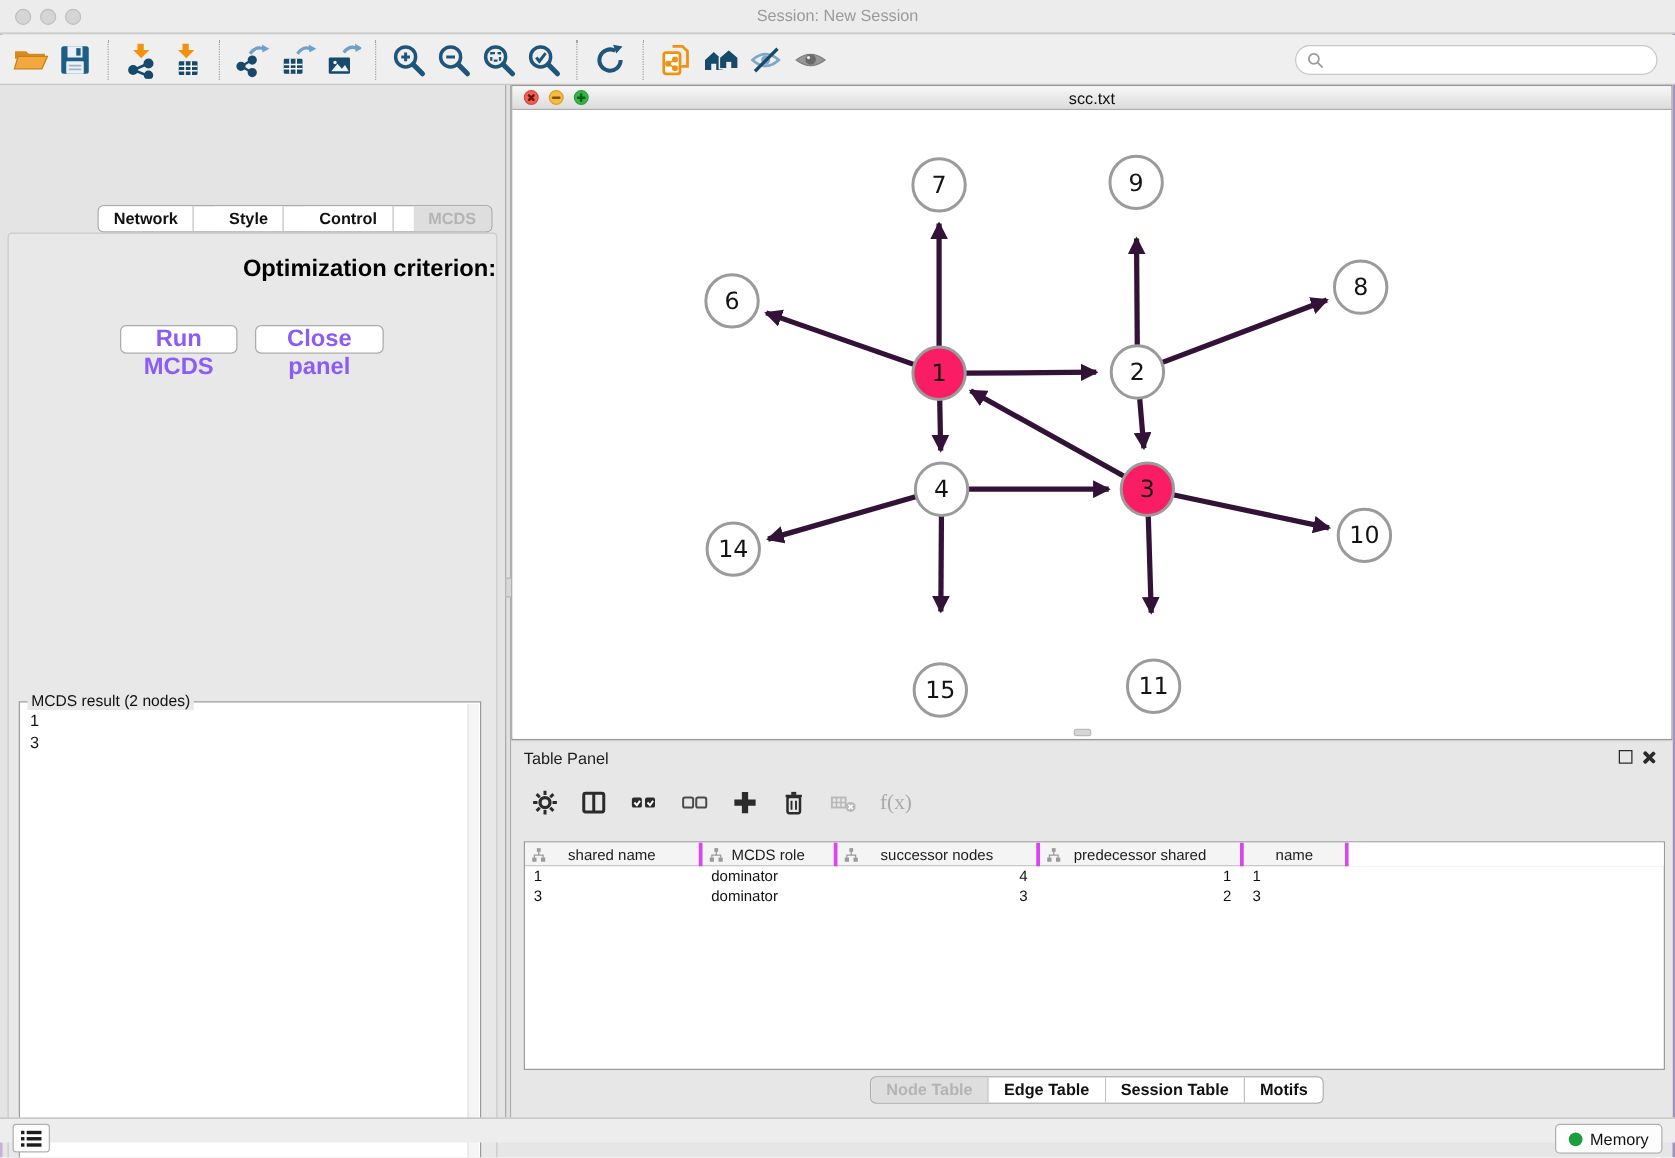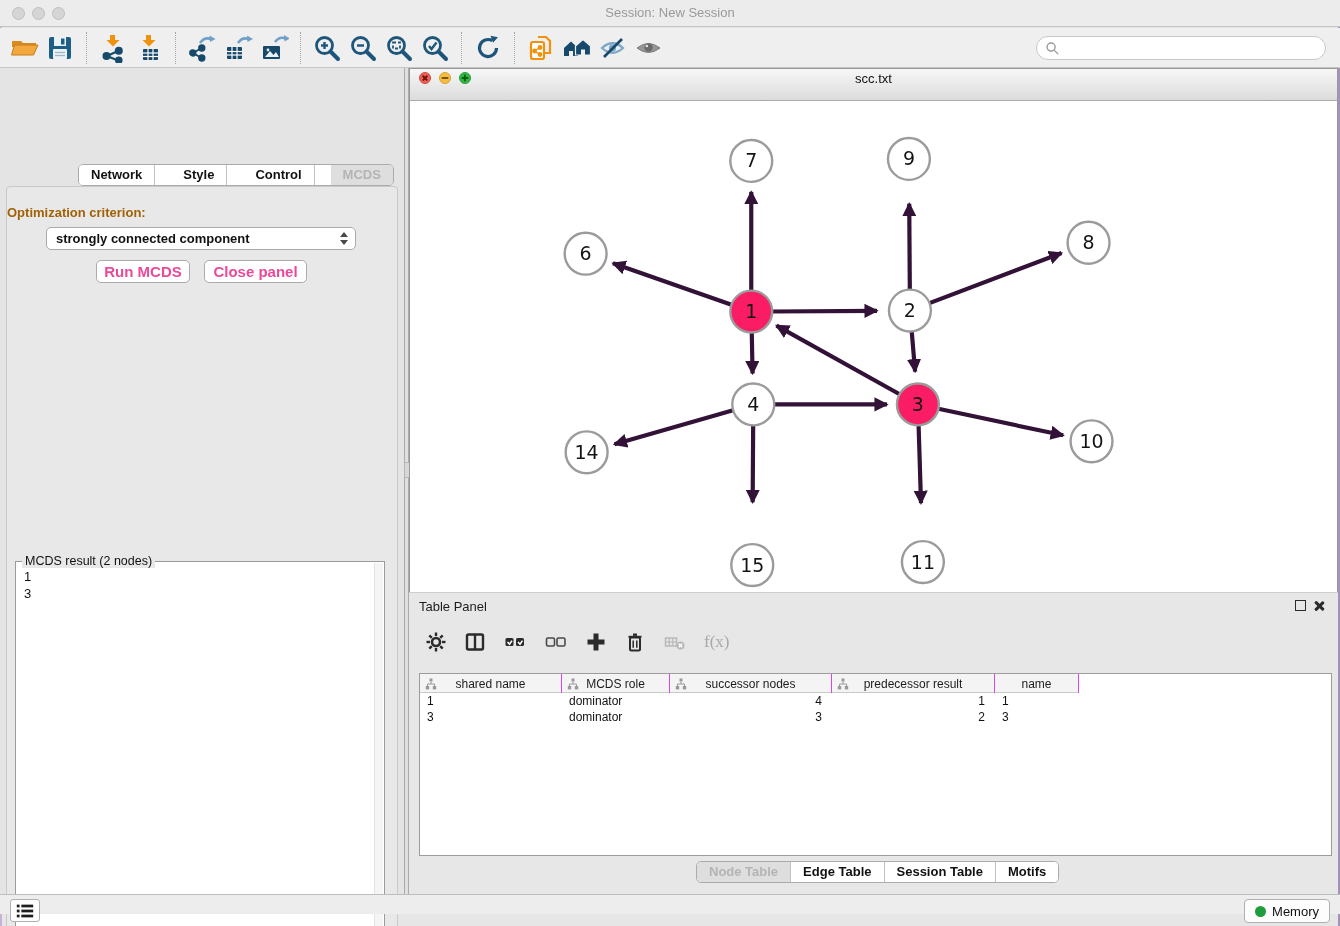--- a/index.html
+++ b/index.html
@@ -25,54 +25,54 @@
   .float-ic{ position:absolute; width:11px; height:11px; border:1.5px solid #2b2b2b; top:7px; }
   .close-ic{ position:absolute; width:12px; height:12px; top:7px; }
   .close-ic::before,.close-ic::after{ content:""; position:absolute; left:5px; top:0; width:2.6px; height:12px; background:#2b2b2b; border-radius:1px; }
   .close-ic::before{ transform:rotate(45deg);} .close-ic::after{ transform:rotate(-45deg);}
   .seg{ display:flex; position:absolute; border:1px solid #ABABAB; border-radius:5px; overflow:hidden; background:#fff; height:22px; }
   .seg .seg-item{ font-size:13px; font-weight:700; color:#111; background:#fff; border:none; border-right:1px solid #C2C2C2; padding:0 12px; line-height:20px; cursor:default; }
   .seg .seg-item:last-child{ border-right:none; }
   .seg .seg-item.active{ background:#DEDEDE; color:#B4B4B4; }
   .cp-tabs{ left:78px; top:96px;gap:16px; }
   .cp-inner{ position:absolute; left:6px; top:118px; width:392px; height:760px; background:#E8E8E8; border:1px solid #C9C9C9; border-radius:4px; }
-  .opt-label{ position:absolute; left:0; right:0; top:18px; text-align:left; font-size:13px; font-weight:700; color:#a16207; }
+  .opt-label{ position:absolute; left:0; right:0; top:18px; text-align:right; font-size:19px; font-weight:700; color:#000000; }
   .dropdown{ position:absolute; left:39px; top:40px; width:310px; height:23px; background:#fff; border:1px solid #ABABAB; border-radius:5px; display:flex; align-items:center; padding-left:9px; }
   .dropdown .dval{ font-size:13px; font-weight:700; color:#111; flex:1; }
   .stepper{ width:18px; height:100%; position:relative; }
   .stepper::before{ content:""; position:absolute; right:7px; top:4px; border-left:4px solid transparent; border-right:4px solid transparent; border-bottom:5px solid #4a4a4a; }
   .stepper::after{ content:""; position:absolute; right:7px; bottom:4px; border-left:4px solid transparent; border-right:4px solid transparent; border-top:5px solid #4a4a4a; }
-  .btn{ position:absolute; top:73px; height:23px; background:#fff; border:1px solid #ABABAB; border-radius:5px; font-size:15px; font-weight:700; color:#ec4899; cursor:default; }
+  .btn{ position:absolute; top:73px; height:23px; background:#fff; border:1px solid #ABABAB; border-radius:5px; font-size:19px; font-weight:700; color:#8b5cf6; cursor:default; }
   .groupbox{ position:absolute; left:8px; top:374px; width:370px; height:380px; border:1px solid #9A9A9A; background:#fff; }
   .groupbox .legend{ position:absolute; top:-8px; left:6px; background:#E8E8E8; padding:0 3px; font-size:12.5px; color:#111; }
   .groupbox .lines{ padding:6px 8px; font-size:13px; color:#111; line-height:17px; }
   .groupbox .vtrack{ position:absolute; right:1px; top:1px; bottom:1px; width:9px; background:#F5F5F5; border-left:1px solid #E2E2E2; }
   
   .splitter{ position:absolute; left:404px; top:68px; width:5px; height:826px; background:#E0E0E0; border-left:1px solid #ABABAB; border-right:1px solid #ABABAB; }
   .splitter .grip{ position:absolute; left:-1px; top:394px; width:7px; height:16px; background:#D7D7D7; border:1px solid #B5B5B5; }
   
   .netwin{ position:absolute; left:409px; top:68px; width:929px; height:524px; border:1px solid #989898; background:#fff; }
-  .net-titlebar{ position:relative; height:32px; background:linear-gradient(#F7F7F7,#DCDCDC); border-bottom:1px solid #ABABAB; }
+  .net-titlebar{ position:relative; height:19px; background:linear-gradient(#F7F7F7,#DCDCDC); border-bottom:1px solid #ABABAB; }
   .tl{ position:absolute; top:3px; width:12px; height:12px; border-radius:50%; }
   .tl.red{ background:#EE6156; border:1px solid #D6493F; } .tl.yellow{ background:#F5BD3E; border:1px solid #DBA031; } .tl.green{ background:#35B548; border:1px solid #27A137; }
   .tl i{ position:absolute; left:50%; top:50%; width:7px; height:1.8px; border-radius:1px; }
   .tl.red i{ background:#70140E; } .tl.yellow i{ background:#7A5406; } .tl.green i{ background:#0E5E14; }
   .tl i.h{ transform:translate(-50%,-50%);} .tl i.v{ transform:translate(-50%,-50%) rotate(90deg);}
   .tl i.d1{ transform:translate(-50%,-50%) rotate(45deg);} .tl i.d2{ transform:translate(-50%,-50%) rotate(-45deg);}
   .net-title{ position:absolute; left:0; right:0; top:2px; text-align:center; font-size:13px; color:#111; }
   .canvas{ position:relative; width:927px; height:503px; background:#fff; }
   .hscroll{ position:absolute; left:449px; bottom:2px; width:14px; height:6px; background:#D6D6D6; border:1px solid #BBB; border-radius:2px; }
   
   .table-panel{ position:absolute; left:409px; top:592px; width:929px; height:302px; background:#E7E7E7; border-top:1px solid #CFCFCF; }
   .tp-toolbar{ position:absolute; left:16px; top:34px; height:30px; display:flex; align-items:center; gap:17px; }
   .tp-ic{ border:none; background:transparent; display:flex; align-items:center; justify-content:center; cursor:default; }
   .fx{ font-family:"Liberation Serif",serif; font-size:17px; color:#A9A9A9; }
   .dtable{ position:absolute; left:10px; top:80px; width:913px; height:183px; background:#fff; border:1px solid #9C9C9C; overflow:hidden; }
   .thead{ display:flex; height:19px; border-bottom:1px solid #C9C9C9; background:#F4F4F4; }
-  .th{ position:relative; height:19px; border-right:1px solid #d946ef; display:flex; align-items:center; justify-content:center; font-size:12px; color:#1c1c1c; }
+  .th{ position:relative; height:19px; border-right:3px solid #d946ef; display:flex; align-items:center; justify-content:center; font-size:12px; color:#1c1c1c; }
   .th .treeic{ position:absolute; left:5px; top:4px; }
   .trow{ display:flex; height:16px; font-size:12px; color:#111; }
   .td{ overflow:hidden; white-space:nowrap; line-height:16px; }
   .td.left{ padding-left:7px; text-align:left; } .td.right{ padding-right:10px; text-align:right; }
   .tp-tabs{ left:287px; top:268px; }
   
   .statusbar{ position:absolute; left:0; top:894px; width:1340px; height:20px; background:#EDEDED; border-top:1px solid #BDBDBD; }
   .listbtn{ position:absolute; left:10px; top:4px; width:30px; height:23px; background:#FDFDFD; border:1px solid #B0B0B0; border-radius:3px; display:flex; align-items:center; justify-content:center; }
   .membtn{ position:absolute; right:10px; top:4px; height:24px; background:#FDFDFD; border:1px solid #B0B0B0; border-radius:4px; display:flex; align-items:center; gap:6px; padding:0 10px; font-size:13px; color:#111; }
   .memdot{ width:11px; height:11px; border-radius:50%; background:#1F9D3C; }
@@ -251,24 +251,20 @@
 
   <div class="control-panel">
     <div class="seg cp-tabs">
       <button class="seg-item">Network</button>
       <button class="seg-item">Style</button>
       <button class="seg-item">Control</button>
       <button class="seg-item active">MCDS</button>
     </div>
     <div class="cp-inner">
       <div class="opt-label">Optimization criterion:</div>
-      <div class="dropdown">
-        <span class="dval">strongly connected component</span>
-        <span class="stepper"></span>
-      </div>
       <button class="btn" style="left:89px;width:94px">Run MCDS</button>
       <button class="btn" style="left:197px;width:103px">Close panel</button>
       <div class="groupbox">
         <span class="legend">MCDS result (2 nodes)</span>
         <div class="lines">
           <div>1</div>
           <div>3</div>
         </div>
         <div class="vtrack"></div>
       </div>
@@ -450,21 +446,21 @@
         </div>
         <div class="th" style="width:163px">
           <svg class="treeic" width="12" height="12" viewBox="0 0 12 12">
               <g fill="#9A9A9A">
                 <rect x="4.5" y="0.5" width="3" height="3"></rect>
                 <rect x="0.8" y="8" width="3.4" height="3.4"></rect>
                 <rect x="7.8" y="8" width="3.4" height="3.4"></rect>
               </g>
               <path d="M6 3.5 V6 M2.5 8 V6 h7 v2" fill="none" stroke="#9A9A9A" stroke-width="1"></path>
             </svg>
-          <span>predecessor result</span>
+          <span>predecessor shared</span>
         </div>
         <div class="th" style="width:84px">
           <span>name</span>
         </div>
         <div class="th" style="flex:1;border-right:none;background:#fff"></div>
       </div>
       <div id="tbody">
           <div class="trow">
             <div class="td left" style="width: 142px;">1</div>
             <div class="td left" style="width: 108px;">dominator</div>

